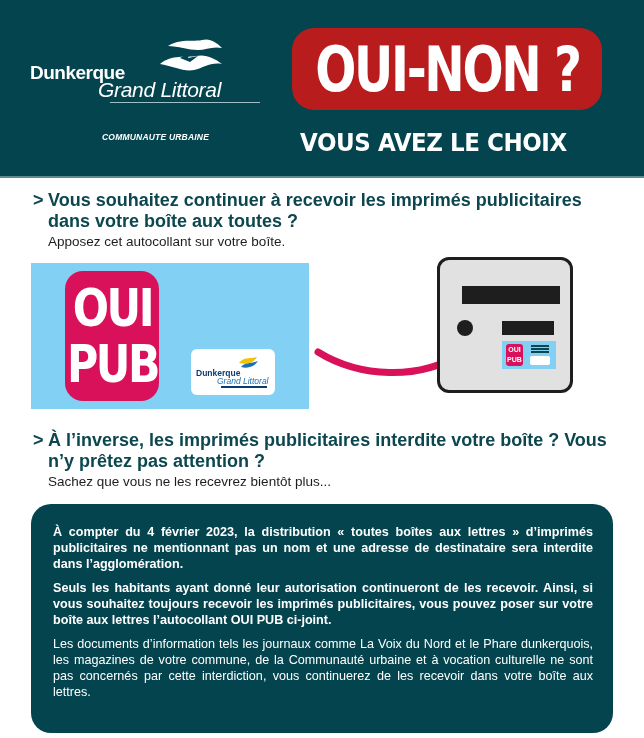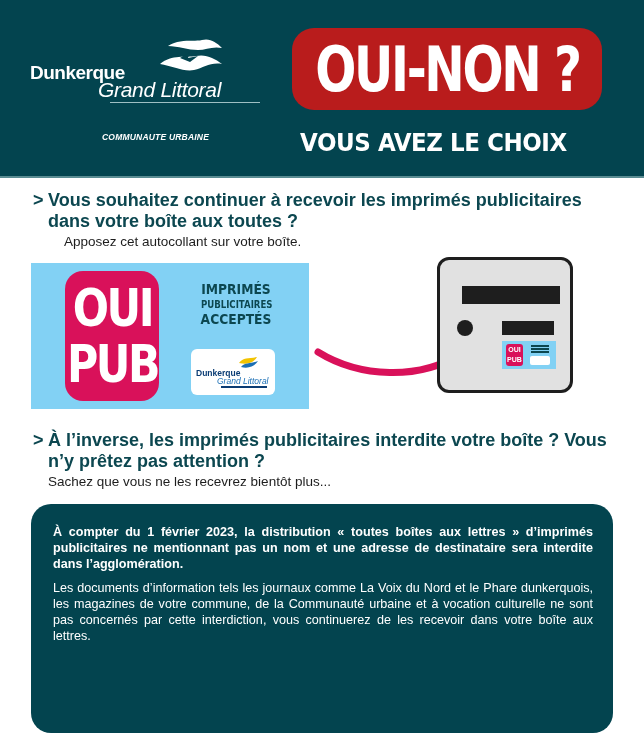--- a/index.html
+++ b/index.html
@@ -99,31 +99,26 @@
   <div class="ouinon">
     <span>OUI-NON ?</span>
   </div>
   <div class="choix">VOUS AVEZ LE CHOIX</div>
 </div>
 
 <div class="q" style="top:190px; width:590px;">
   <span class="arrow">&gt;</span>
   <span class="txt">Vous souhaitez continuer à recevoir les imprimés publicitaires dans votre boîte aux toutes ?</span>
 </div>
-<div class="sub" style="top:234px;margin-left:16px;">Apposez cet autocollant sur votre boîte.</div>
+<div class="sub" style="top:234px;">Apposez cet autocollant sur votre boîte.</div>
 
 <div class="sticker">
   <div class="ouipub-box">
     <span>OUI</span>
     <span>PUB</span>
-  </div>
-  <div class="imp">
-    <span class="a">IMPRIMÉS</span>
-    <span class="b">PUBLICITAIRES</span>
-    <span class="c">ACCEPTÉS</span>
   </div>
   <div class="mini-logo">
     <svg class="bird" viewBox="0 0 22 14">
       <path d="M2 8 C6 2, 12 4, 20 2 C17 7, 12 10, 2 8 Z" fill="#f2c300"></path>
       <path d="M4 12 C8 7, 14 9, 21 6 C18 11, 12 14, 4 12 Z" fill="#1b6fb5"></path>
     </svg>
     <span class="m1">Dunkerque</span>
     <span class="m2">Grand Littoral</span>
     <div class="m3"></div>
   </div>
@@ -145,15 +140,16 @@
   </div>
 </div>
 
 <div class="q" style="top:430px; width:590px;">
   <span class="arrow">&gt;</span>
   <span class="txt">À l’inverse, les imprimés publicitaires interdite votre boîte ? Vous n’y prêtez pas attention ?</span>
 </div>
 <div class="sub" style="top:474px;text-align:right;">Sachez que vous ne les recevrez bientôt plus...</div>
 
 <div class="infobox">
-  <p class="bold">À compter du 1 février 2023, la distribution « toutes boîtes aux lettres » d’imprimés publicitaires ne mentionnant pas un nom et une adresse de destinataire sera interdite dans l’agglomération.</p>
+  <p class="bold">À compter du 4 février 2023, la distribution « toutes boîtes aux lettres » d’imprimés publicitaires ne mentionnant pas un nom et une adresse de destinataire sera interdite dans l’agglomération.</p>
+  <p class="bold">Seuls les habitants ayant donné leur autorisation continueront de les recevoir. Ainsi, si vous souhaitez toujours recevoir les imprimés publicitaires, vous pouvez poser sur votre boîte aux lettres l’autocollant OUI PUB ci-joint.</p>
   <p>Les documents d’information tels les journaux comme La Voix du Nord et le Phare dunkerquois, les magazines de votre commune, de la Communauté urbaine et à vocation culturelle ne sont pas concernés par cette interdiction, vous continuerez de les recevoir dans votre boîte aux lettres.</p>
 </div>
 
 </body></html>

